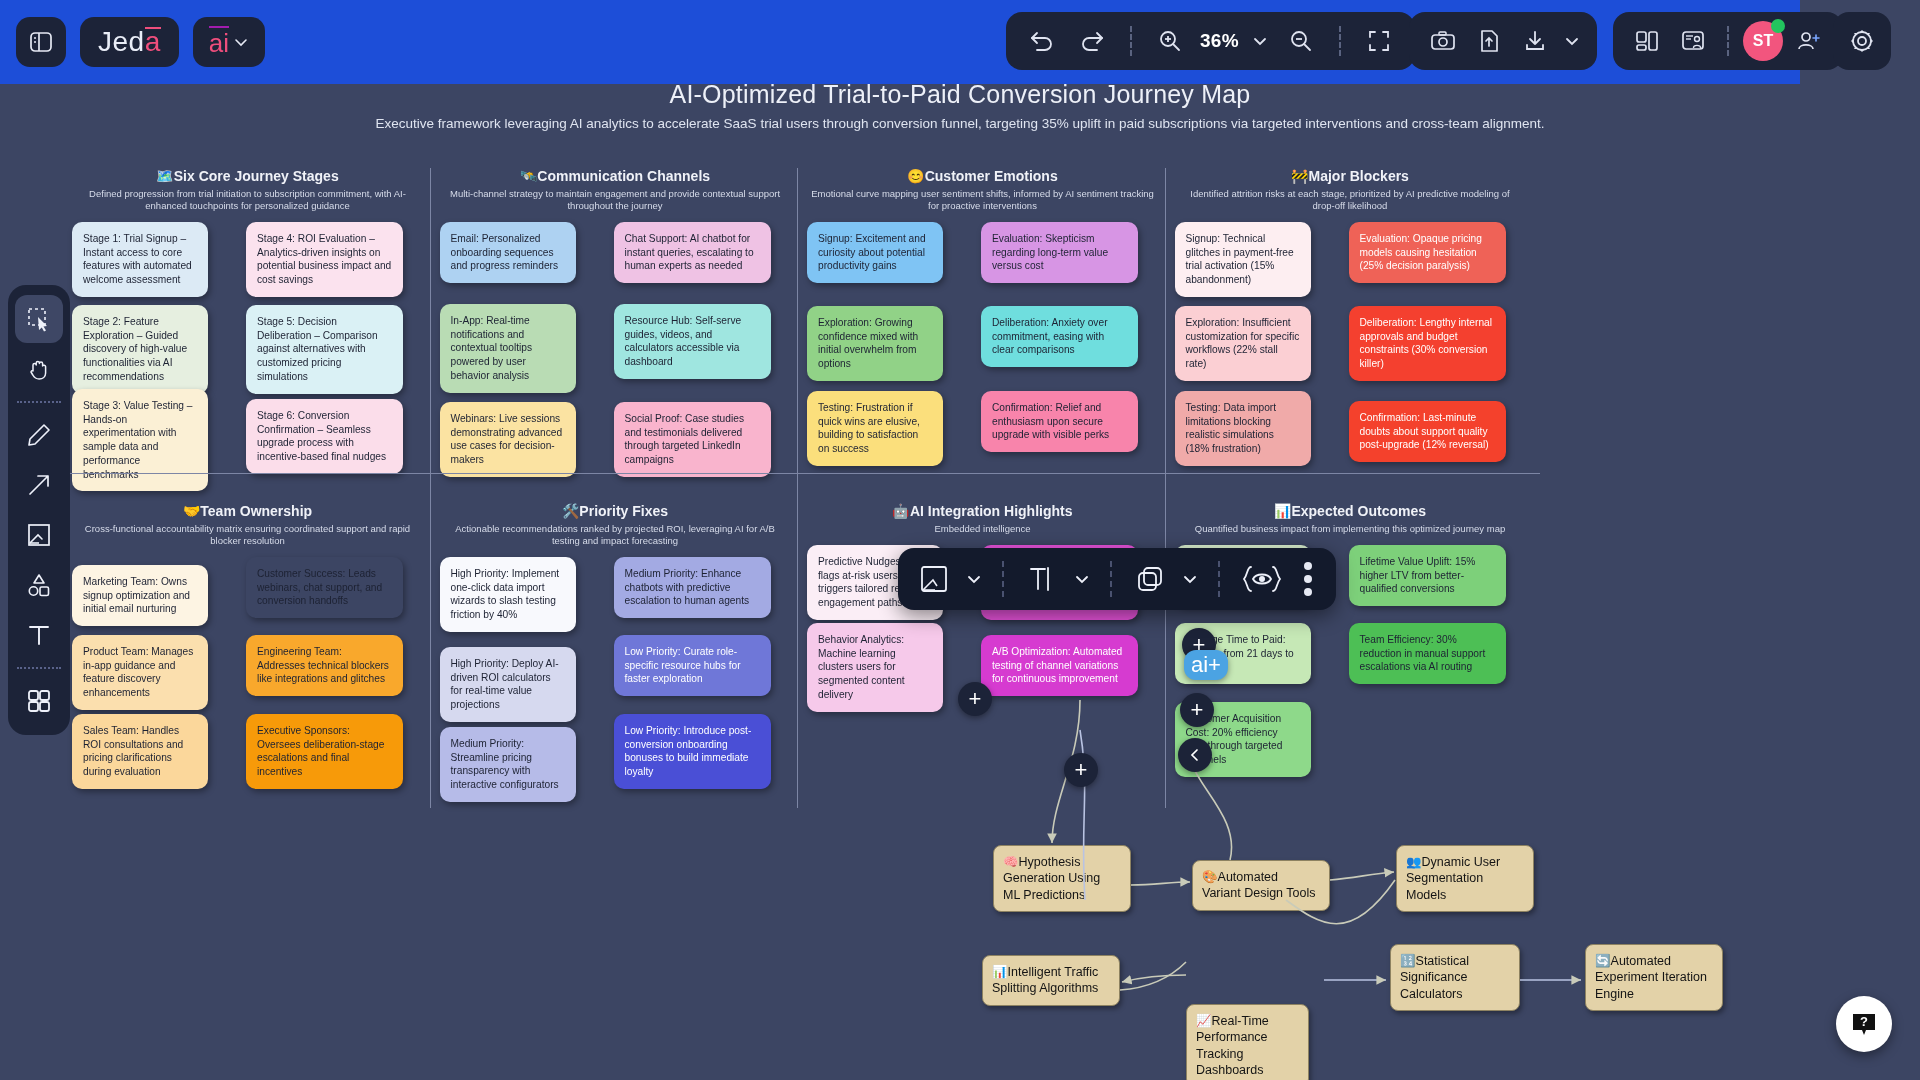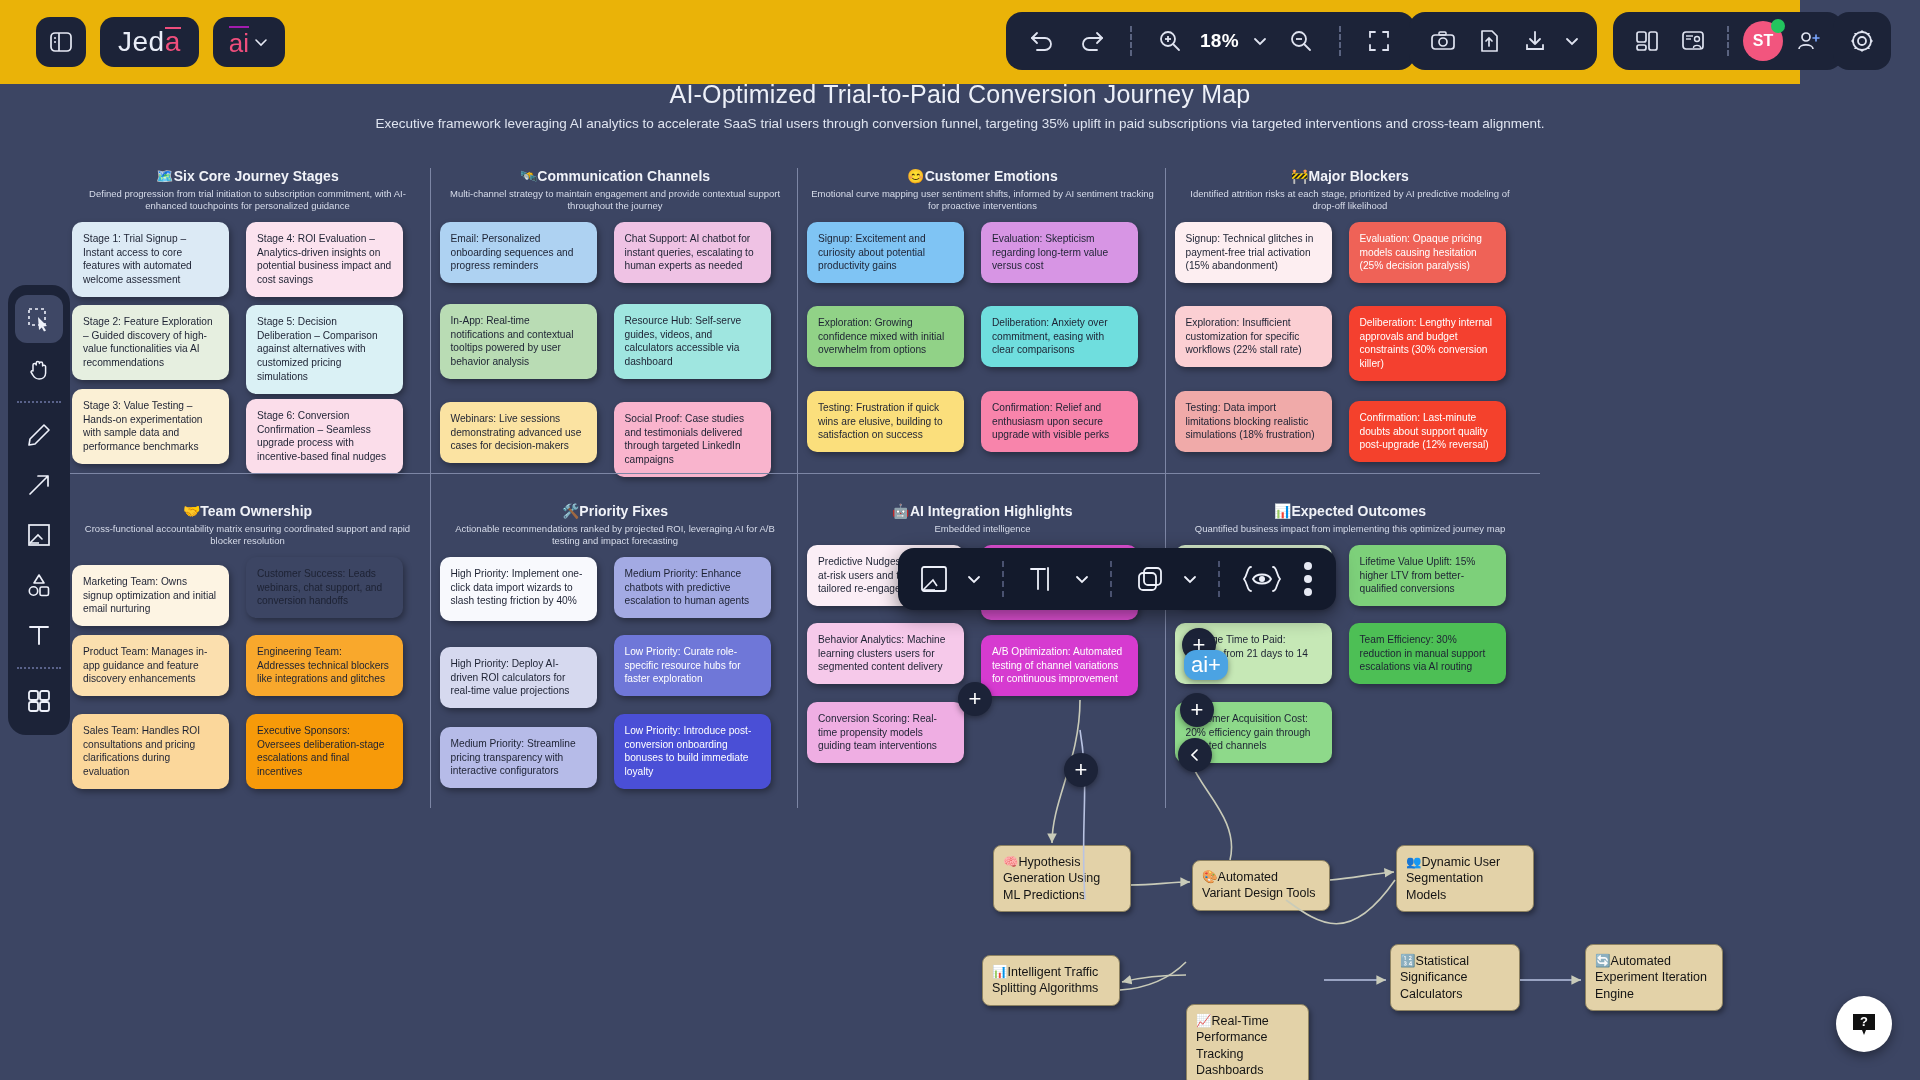--- a/index.html
+++ b/index.html
@@ -7,24 +7,23 @@
     width: 1920px; height: 1080px;
     overflow: hidden;
     background: #3c4563;
     font-family: "Liberation Sans", sans-serif;
   }
   #root { position: relative; width: 1920px; height: 1080px; }
 
   
   .topbar {
     position: absolute; top: 0; left: 0; width: 1800px; height: 84px;
-    background: #eab308;
+    background: #1d4ed8;
     display: flex; align-items: center;
     z-index: 40;
-    padding-left: 20px;
   }
   .tb-left { display:flex; align-items:center; gap: 14px; padding-left: 16px; }
   .icon-btn-sq {
     width: 50px; height: 50px; border-radius: 14px;
     background: #1c2338;
     display:flex; align-items:center; justify-content:center;
     cursor: pointer;
   }
   .brand-pill {
     height: 50px; border-radius: 14px; background:#1c2338;
@@ -100,21 +99,21 @@
   .col-head { text-align:center; color:#f0f2f8; font-size:14px; font-weight:600; margin-bottom:4px; }
   .col-sub  { text-align:center; color:#d7dcea; font-size:9.5px; line-height:1.25; padding: 0 6px; }
 
   .cards { position:relative; margin-top: 10px; height: 250px; }
   .card {
     position:absolute; border-radius: 10px; padding: 10px 11px;
     font-size: 10.2px; line-height: 1.35; color:#1d2233;
     box-shadow: 2px 3px 6px rgba(0,0,0,.35);
     cursor: pointer;
   }
-  .card.c0 { left: 2px;   width: 157px; }
+  .card.c0 { left: 2px;   width: 136px; }
   .card.c1 { left: 176px; width: 157px; }
 
   .vdiv { position:absolute; top: 0; width: 0; border-left: 1px solid #7d86a5; }
   .hdiv { position:absolute; left:0; width: 1470px; border-top:1px solid #7d86a5; }
 
   
   .fmtbar {
     position:absolute; left: 898px; top: 548px; height: 62px;
     background:#131a2c; border-radius: 16px;
     display:flex; align-items:center; padding: 0 14px; gap: 6px;
@@ -237,21 +236,20 @@
           </div>
         </div>
         <div class="col" style="left: 735px; top: 335px;">
           <div class="col-head">🤖AI Integration Highlights</div>
           <div class="col-sub">Embedded intelligence</div>
           <div class="cards">
             <div class="card c0" style="top: 0px; min-height: 53px; background: rgb(251, 238, 246);">Predictive Nudges: AI flags at-risk users and triggers tailored re-engagement paths</div>
             <div class="card c1" style="top: 0px; min-height: 62px; background: rgb(228, 82, 216); color: rgb(255, 255, 255);">Sentiment Monitoring: NLP analysis of support interactions to refine emotional touchpoints</div>
             <div class="card c0" style="top: 78px; min-height: 53px; background: rgb(246, 201, 234);">Behavior Analytics: Machine learning clusters users for segmented content delivery</div>
             <div class="card c1" style="top: 90px; min-height: 53px; background: rgb(214, 59, 208); color: rgb(255, 255, 255);">A/B Optimization: Automated testing of channel variations for continuous improvement</div>
-            <div class="card c0" style="top: 157px; min-height: 53px; background: rgb(239, 174, 227);">Conversion Scoring: Real-time propensity models guiding team interventions</div>
           </div>
         </div>
         <div class="col" style="left: 1102.5px; top: 335px;">
           <div class="col-head">📊Expected Outcomes</div>
           <div class="col-sub">Quantified business impact from implementing this optimized journey map</div>
           <div class="cards">
             <div class="card c0" style="top: 0px; min-height: 53px; background: rgb(215, 237, 204);">Activation Rate: Increase from 28% to 45% within two quarters</div>
             <div class="card c1" style="top: 0px; min-height: 53px; background: rgb(125, 208, 122);">Lifetime Value Uplift: 15% higher LTV from better-qualified conversions</div>
             <div class="card c0" style="top: 78px; min-height: 53px; background: rgb(198, 232, 182);">Average Time to Paid: Reduce from 21 days to 14 days</div>
             <div class="card c1" style="top: 78px; min-height: 53px; background: rgb(77, 191, 85);">Team Efficiency: 30% reduction in manual support escalations via AI routing</div>
@@ -339,21 +337,21 @@
       </div>
       <div class="tb-sep"></div>
       <div class="tb-ico">
         <svg width="26" height="26" viewBox="0 0 26 26">
           <circle cx="11" cy="11" r="7" stroke="#dfe3f0" stroke-width="1.8" fill="none"></circle>
           <line x1="16" y1="16" x2="22" y2="22" stroke="#dfe3f0" stroke-width="1.8" stroke-linecap="round"></line>
           <line x1="8" y1="11" x2="14" y2="11" stroke="#dfe3f0" stroke-width="1.8"></line>
           <line x1="11" y1="8" x2="11" y2="14" stroke="#dfe3f0" stroke-width="1.8"></line>
         </svg>
       </div>
-      <span class="zoom-val">18%</span>
+      <span class="zoom-val">36%</span>
       <div class="tb-ico" style="width:22px">
         <svg width="16" height="16" viewBox="0 0 16 16">
           <path d="M3 6 L8 11 L13 6" stroke="#dfe3f0" stroke-width="1.8" fill="none" stroke-linecap="round"></path>
         </svg>
       </div>
       <div class="tb-ico">
         <svg width="26" height="26" viewBox="0 0 26 26">
           <circle cx="11" cy="11" r="7" stroke="#dfe3f0" stroke-width="1.8" fill="none"></circle>
           <line x1="16" y1="16" x2="22" y2="22" stroke="#dfe3f0" stroke-width="1.8" stroke-linecap="round"></line>
           <line x1="8" y1="11" x2="14" y2="11" stroke="#dfe3f0" stroke-width="1.8"></line>

